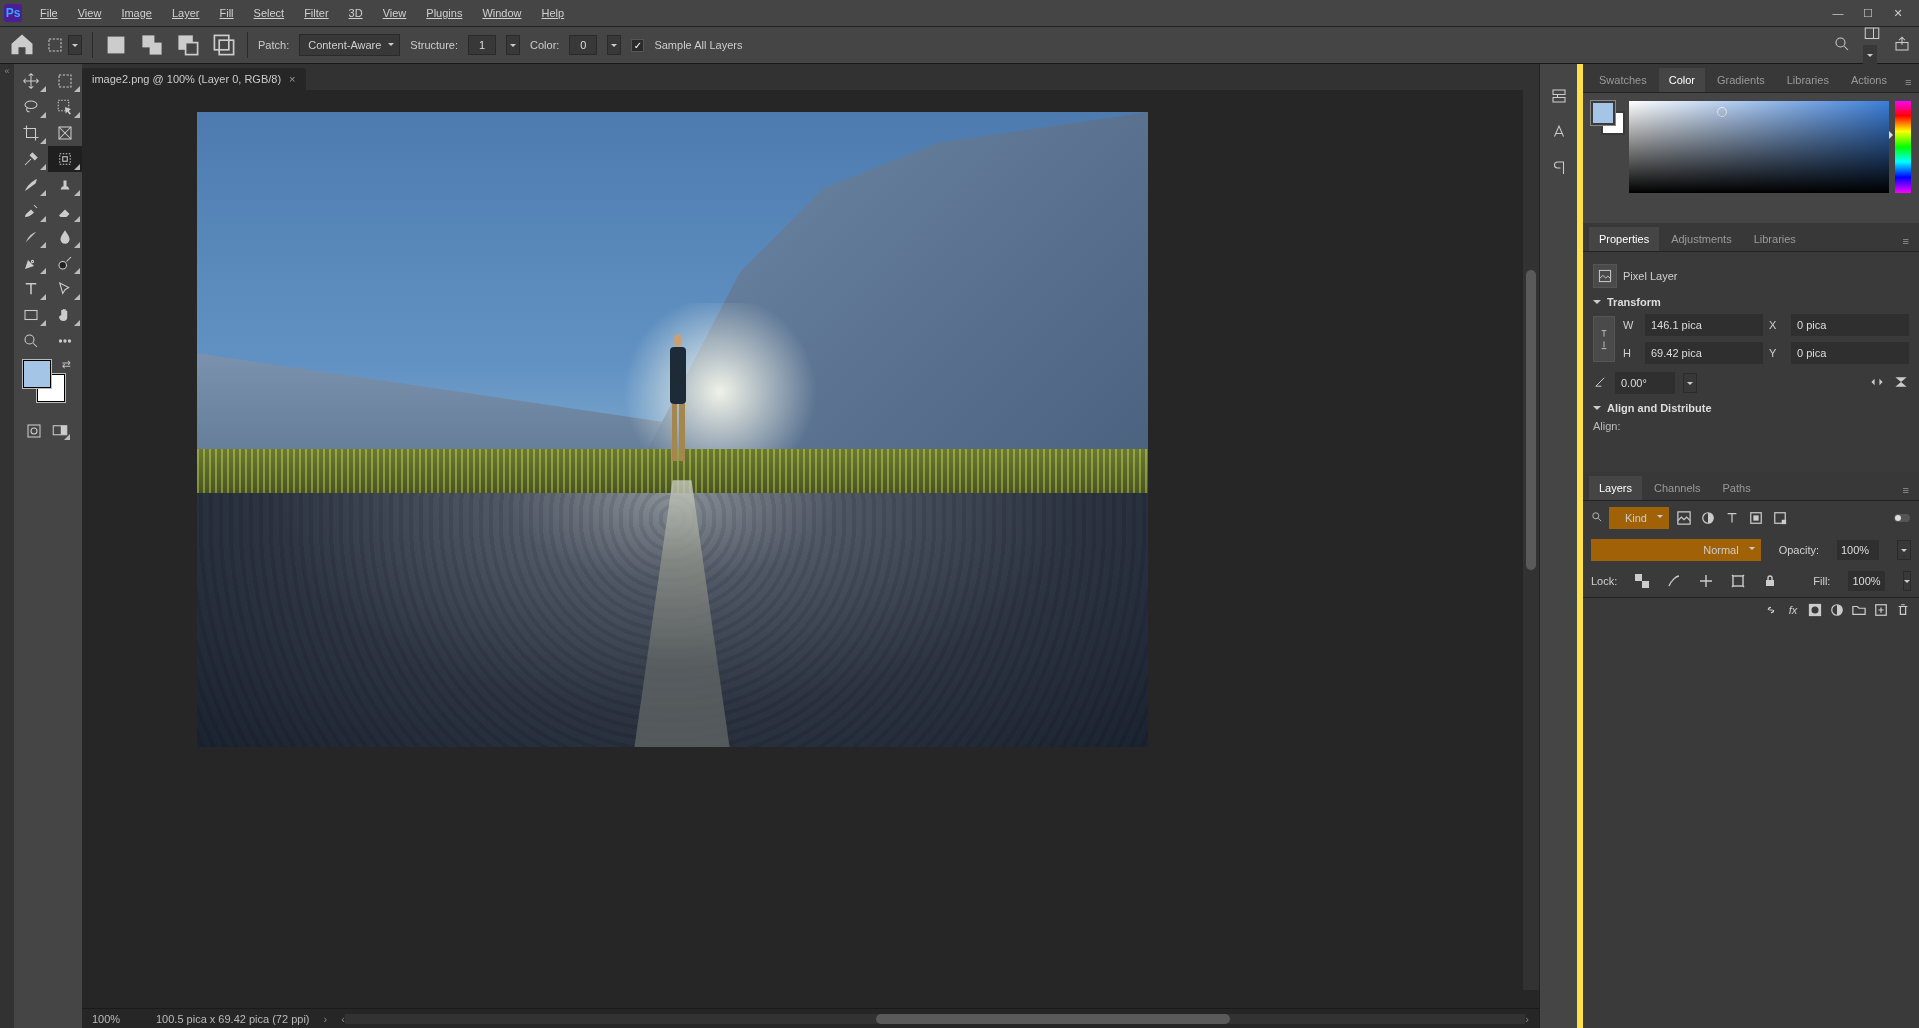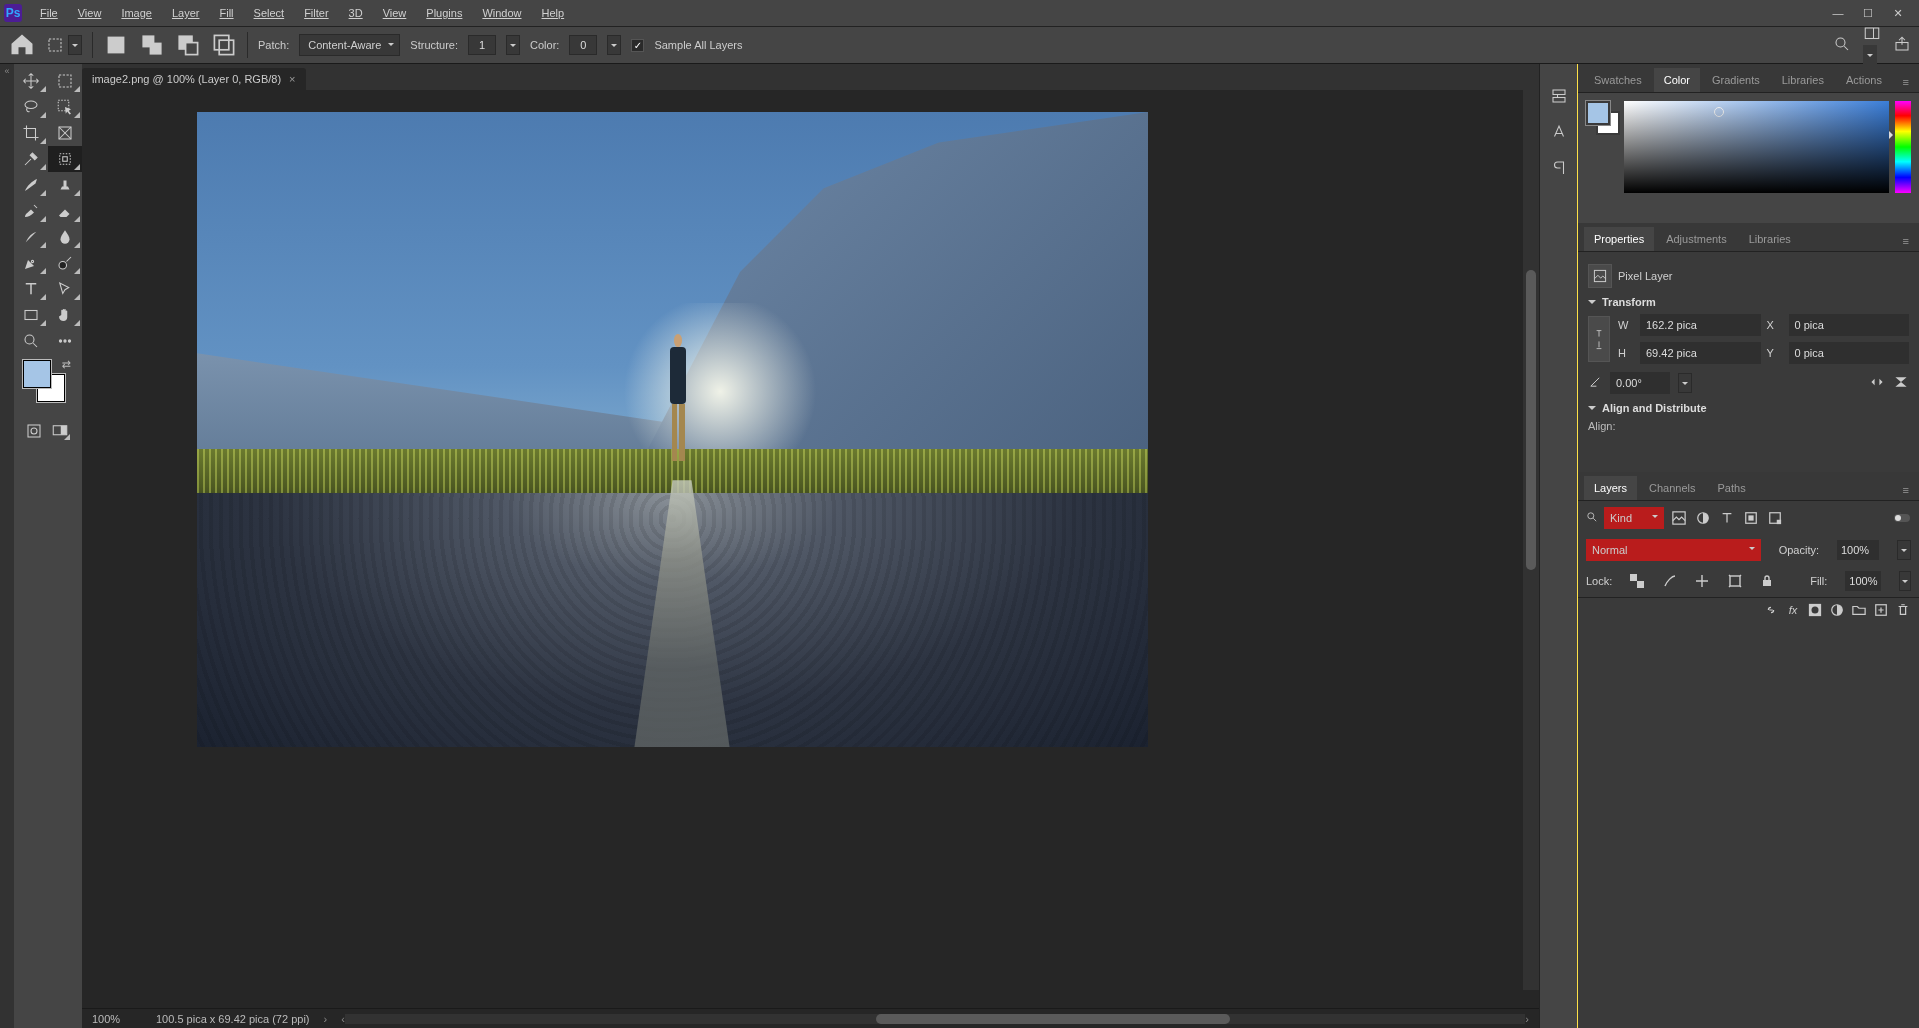--- a/index.html
+++ b/index.html
@@ -60,21 +60,21 @@
 .scroll-v { position:absolute; right:0; top:0; bottom:18px; width:16px; background:#323232; display:flex; flex-direction:column; }
 .scroll-v .thumb{ margin:180px 3px 0; width:10px; height:300px; background:#5a5a5a; border-radius:5px;}
 .statusbar { height: 20px; background: #262626; border-top:1px solid #1a1a1a; display: flex; align-items: center; gap: 14px; padding: 0 10px; color: #bbb; }
 .statusbar .zoom { width: 50px; }
 .statusbar .caret { color:#888;}
 .statusbar .hscroll { flex:1; display:flex; align-items:center;}
 .statusbar .hscroll .track{ flex:1; height:10px; background:#323232; position:relative;}
 .statusbar .hscroll .thumb{ position:absolute; left:45%; width:30%; height:100%; background:#5a5a5a; border-radius:5px;}
 .mid-dock { width: 38px; background: #454545; border-left:1px solid #222; display:flex; flex-direction:column; padding-top:18px; gap:8px; align-items:center;}
 .mid-dock .db{ width:28px; height:28px; display:flex; align-items:center; justify-content:center;}
-.panels { width: 342px; background: #323232; display: flex; flex-direction: column; border-left:1px solid #fde047; }
+.panels { width: 342px; background: #323232; display: flex; flex-direction: column; border-left:6px solid #fde047; }
 .panel-tabs { height: 29px; background: #383838; display: flex; align-items: flex-end; padding: 0 6px; gap: 2px; border-bottom:1px solid #222;}
 .panel-tab { padding: 6px 10px; color: #9a9a9a; }
 .panel-tab.active { color: #fff; background: #454545; }
 .panel-tab-grow { flex: 1; }
 .panel-menu { color:#999; padding:4px;}
 .color-panel { background: #454545; padding: 8px; display:flex; align-items:flex-start; gap:6px; height:130px;}
 .color-swatches { position:relative; width:32px; height:40px;}
 .cs-fg{position:absolute;top:0;left:0;width:24px;height:24px;background:#a5c5e6;border:2px solid #3a3a3a; box-shadow:0 0 0 1px #888;}
 .cs-bg{position:absolute;top:10px;left:10px;width:24px;height:24px;background:#fff;border:2px solid #3a3a3a;}
 .color-field { flex:1; height:92px; background: linear-gradient(to right, #fff, #3b7ed8); position:relative;}
@@ -88,21 +88,21 @@
 .prop-row{ display:flex; align-items:center; gap:6px; margin:4px 0;}
 .prop-icon{ width:24px; height:24px; background:#4a4a4a; border:1px solid #555; display:flex;align-items:center;justify-content:center;}
 .section-head{ display:flex; align-items:center; gap:6px; margin:8px 0 6px; color:#ddd;}
 .chev::before{content:"";display:inline-block;border:4px solid transparent;border-top-color:#ccc; transform: translateY(2px);}
 .dim-grid{ display:grid; grid-template-columns: 24px 16px 1fr 16px 1fr; gap:6px; align-items:center;}
 .dim-field{ background:#2f2f2f; height:22px; padding:0 6px; display:flex; align-items:center; color:#ddd;}
 .link-btn{ grid-row: span 2; width:22px; height:46px; background:#4a4a4a; border:1px solid #555; display:flex; align-items:center; justify-content:center;}
 .angle-row{ display:flex; align-items:center; gap:8px; margin-top:8px;}
 .layers-panel { background:#3a3a3a; flex:1; display:flex; flex-direction:column; min-height:0;}
 .layers-toolbar{ background:#3a3a3a; padding:6px 8px; display:flex; align-items:center; gap:6px; flex-wrap:wrap;}
-.lk-dd{ background:#b91c1c; height:22px; padding:0 22px 0 6px; display:flex; align-items:center; position:relative; color:#ccc;}
+.lk-dd{ background:#a16207; height:22px; padding:0 22px 0 6px; display:flex; align-items:center; position:relative; color:#ccc;justify-content:flex-end;}
 .lk-dd::after{content:"";position:absolute;right:6px;top:8px;border:3px solid transparent;border-top-color:#ccc;}
 .filter-row{display:flex;align-items:center;gap:6px;}
 .filter-btn{width:18px;height:18px;display:flex;align-items:center;justify-content:center;}
 .blend-row, .lock-row{display:flex;align-items:center;gap:18px; width:100%; margin-top:4px;}
 .pct-field{ background:#2f2f2f; height:20px; width:42px; padding:0 4px; display:flex; align-items:center; color:#ddd;}
 .layer-list{ flex:1; background:#3a3a3a; overflow:auto;}
 .layer-row{ display:flex; align-items:center; gap:8px; padding:4px 8px; background:#5c6a78;}
 .layer-row.selected{ background:#4d5a68;}
 .eye{ width:16px; height:16px;}
 .layer-thumb{ width:36px; height:26px; border:1px solid #888; background: linear-gradient(to bottom,#6a9dcc 0%,#3a4a5a 55%,#1f2a38 100%);}
@@ -480,21 +480,21 @@
             <span class="chev"></span>
             <b>Transform</b>
           </div>
         <div class="dim-grid">
           <div class="link-btn">
               <svg viewBox="0 0 20 40" width="12" height="28">
                 <path d="M10 6v10M10 24v10M6 6h8M6 36h8"></path>
               </svg>
             </div>
           <span>W</span>
-          <div class="dim-field">162.2 pica</div>
+          <div class="dim-field">146.1 pica</div>
           <span>X</span>
           <div class="dim-field">0 pica</div>
           <span>H</span>
           <div class="dim-field">69.42 pica</div>
           <span>Y</span>
           <div class="dim-field">0 pica</div>
         </div>
         <div class="angle-row">
           <span><svg viewBox="0 0 20 20" width="14" height="14">
                 <path d="M4 16L16 4M4 16h8"></path>

